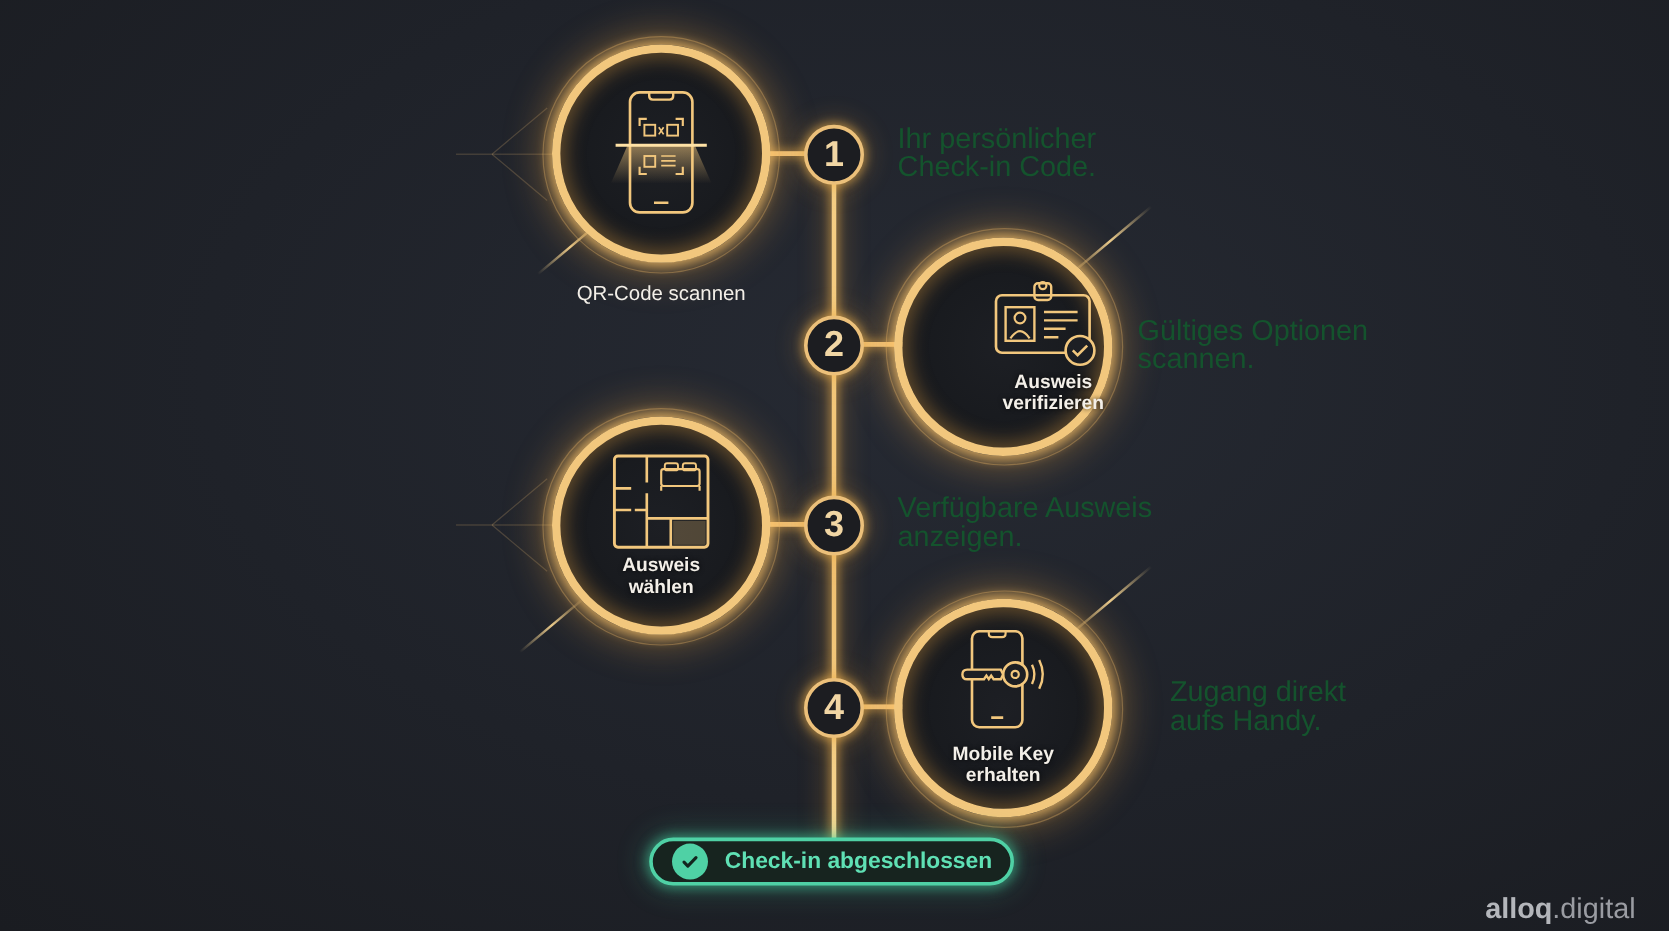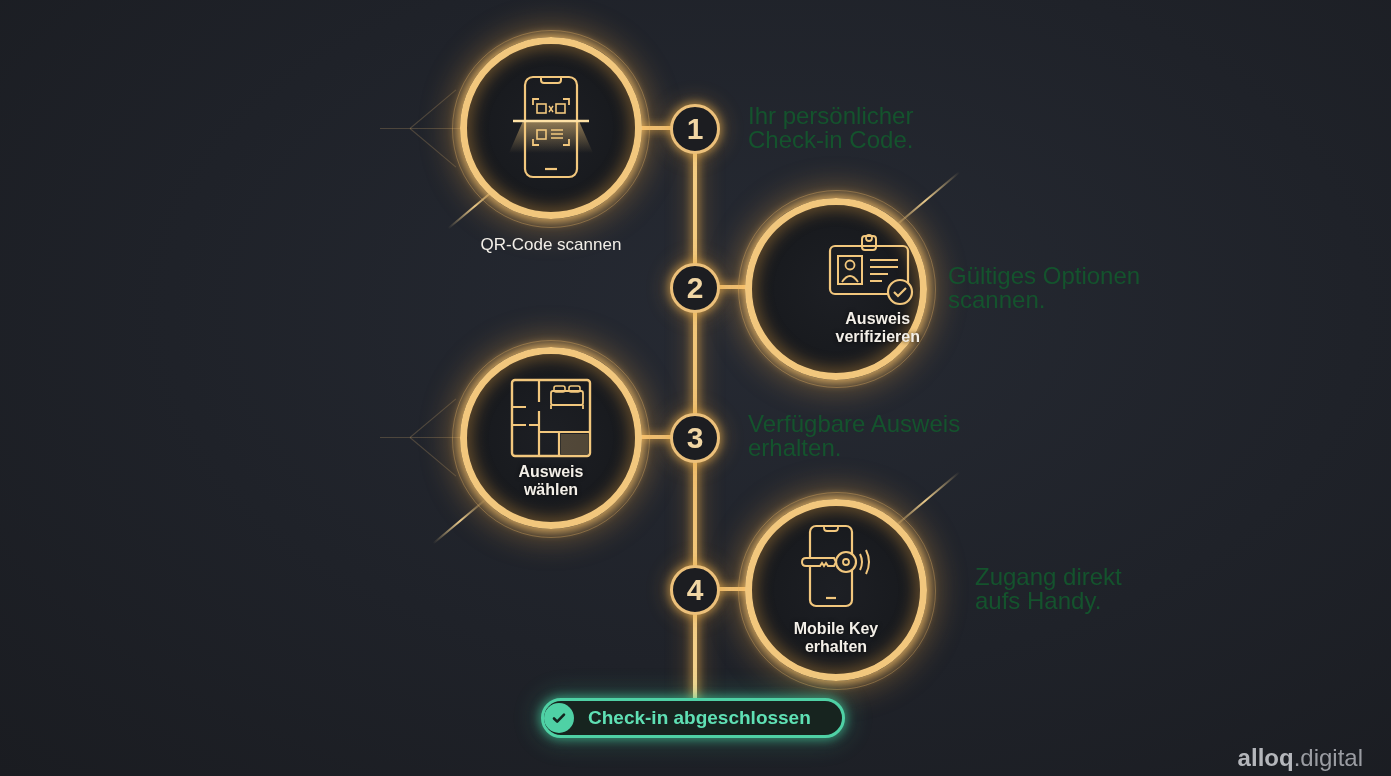--- a/index.html
+++ b/index.html
@@ -50,21 +50,21 @@
     text-align: center; width: 220px;
   }
   .desc {
     position: absolute; color: #14532d; font-size: 24px; line-height: 24px;
   }
   .icon svg { display: block; }
   .status-pill {
     position: absolute; left: 541px; top: 698px; width: 304px; height: 40px;
     border: 3px solid #4fd1a5; border-radius: 24px; background: #17241f;
     box-shadow: 0 0 10px 2px rgba(70,210,160,0.55), 0 0 24px 6px rgba(70,210,160,0.2);
-    display: flex; align-items: center; gap: 14px; padding-left: 0; box-sizing: border-box;
+    display: flex; align-items: center; gap: 14px; padding-left: 16px; box-sizing: border-box;
   }
   .check-badge {
     width: 30px; height: 30px; border-radius: 50%; background: #4fd1a5;
     display: flex; align-items: center; justify-content: center;
   }
   .status-text { color: #5fe0b4; font-weight: bold; font-size: 19px; }
   .brand {
     position: absolute; right: 28px; top: 732px; font-size: 24px; color: #9a9ca2; margin-top: 12px;
   }
   .brand b { color: #b4b6bb; }
@@ -169,21 +169,21 @@
       </svg>
     </span>
     <div class="ring-label" style="margin-top:4px;">
       <div>Ausweis</div>
       <div>wählen</div>
     </div>
   </div>
   <div class="num-ring" style="left:670px;top:413px;">3</div>
   <div class="desc" style="left:748px;top:412px;">
     <div>Verfügbare Ausweis</div>
-    <div>erhalten.</div>
+    <div>anzeigen.</div>
   </div>
 
   <div class="outer-halo" style="left:738px;top:492px;width:196px;height:196px;"></div>
   <div class="big-ring" style="left:745px;top:499px;">
     <span class="icon">
       <svg width="80" height="84" viewBox="0 0 80 84">
         <rect x="14" y="2" width="42" height="80" rx="6" fill="none" stroke="#f2c77d" stroke-width="2.2"></rect>
         <path d="M28 2 v2 q0 3 3 3 h8 q3 0 3 -3 v-2" fill="none" stroke="#f2c77d" stroke-width="1.8"></path>
         <line x1="30" y1="74" x2="40" y2="74" stroke="#f2c77d" stroke-width="2.2"></line>
         <path d="M10 34 h28 l2 4 l-2 4 h-6 l-2 -3 l-2 3 l-2 -3 l-2 3 h-14 q-4 0 -4 -4 q0 -4 4 -4 z" fill="#1d1f24" stroke="#f2c77d" stroke-width="2"></path>

